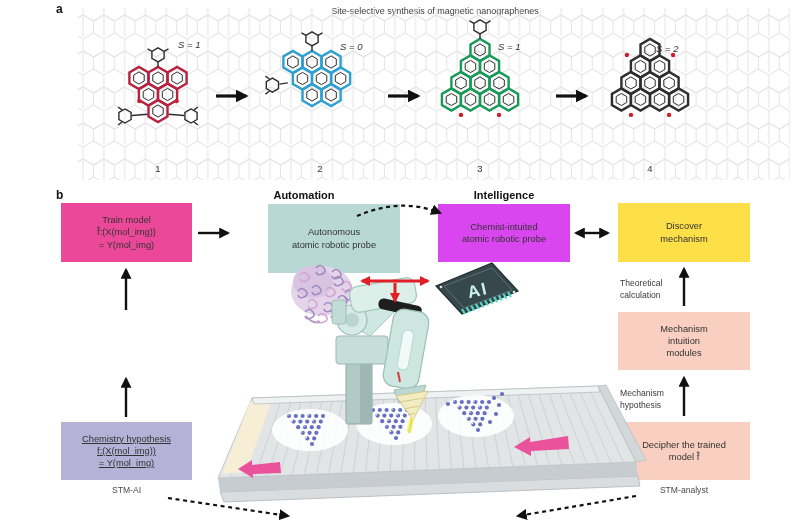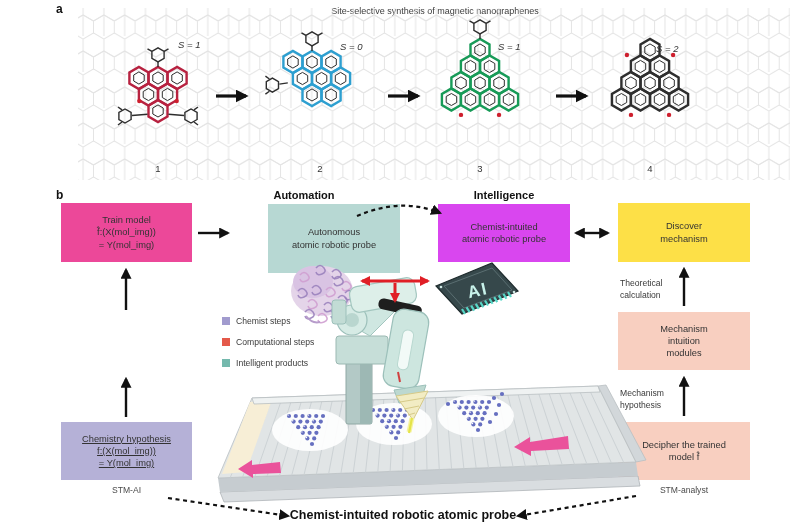--- a/index.html
+++ b/index.html
@@ -220,38 +220,23 @@
 
   <div class="alabel" style="left:620px;top:278px;width:58px;">
     <span>Theoretical</span><br>
     <span>calculation</span>
   </div>
   <div class="alabel" style="left:620px;top:388px;width:58px;">
     <span>Mechanism</span><br>
     <span>hypothesis</span>
   </div>
 
-  <div class="legend">
-    <div class="row">
-      <span class="sq" style="background-color: rgb(161, 155, 206);"></span>
-      <span>Chemist steps</span>
-    </div>
-    <div class="row">
-      <span class="sq" style="background-color: rgb(228, 89, 74);"></span>
-      <span>Computational steps</span>
-    </div>
-    <div class="row">
-      <span class="sq" style="background-color: rgb(116, 185, 173);"></span>
-      <span>Intelligent products</span>
-    </div>
-  </div>
 
   <div class="cap" style="left:61px;top:485px;width:131px;">STM-AI</div>
   <div class="cap" style="left:618px;top:485px;width:132px;">STM-analyst</div>
-  <div class="bottom-cap">Chemist-intuited robotic atomic probe</div>
 
   <svg id="svgB" width="800" height="530" viewBox="0 0 800 530" style="pointer-events:none;">
     <defs>
       <marker id="arrowB" viewBox="0 0 10 10" refX="8" refY="5" markerWidth="11" markerHeight="11" markerUnits="userSpaceOnUse" orient="auto-start-reverse">
         <path d="M0,0 L10,5 L0,10 z" fill="#111"></path>
       </marker>
       <marker id="arrowR" viewBox="0 0 10 10" refX="8" refY="5" markerWidth="10" markerHeight="10" markerUnits="userSpaceOnUse" orient="auto-start-reverse">
         <path d="M0,0 L10,5 L0,10 z" fill="#e01f26"></path>
       </marker>
     </defs>

